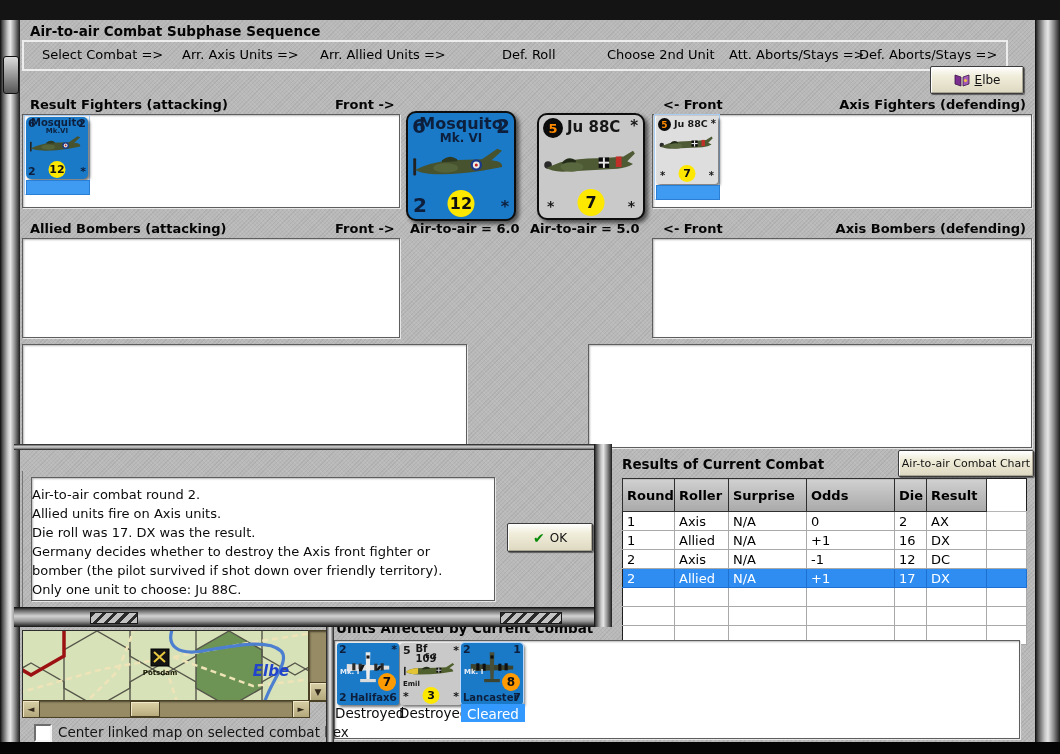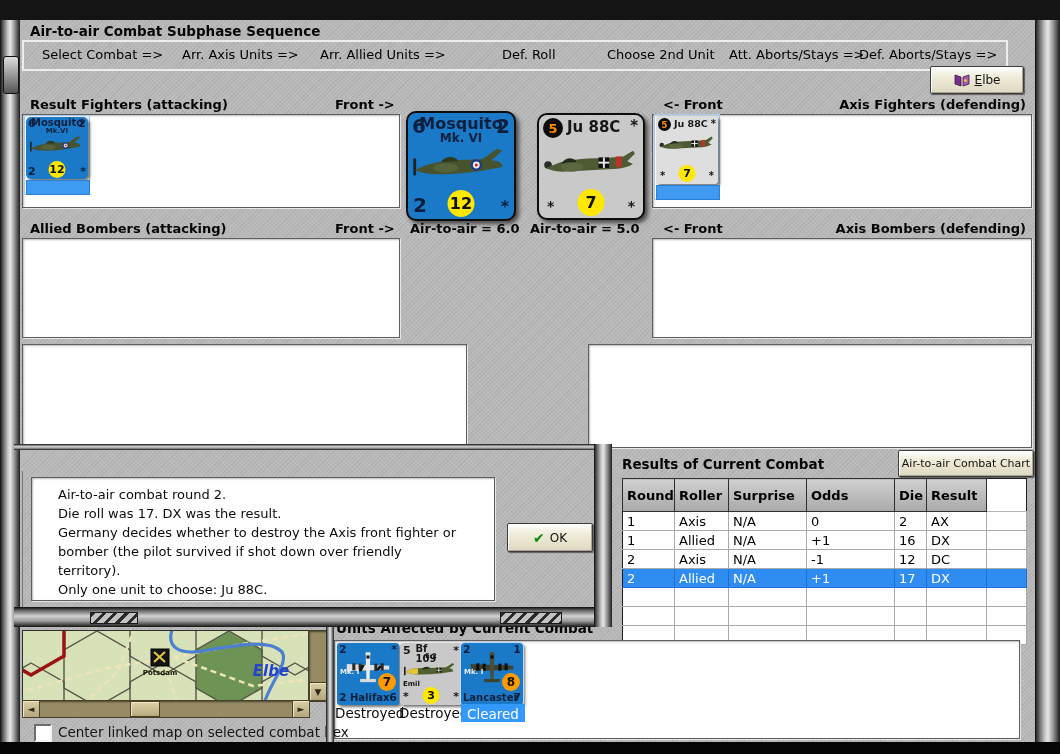--- a/index.html
+++ b/index.html
@@ -389,22 +389,23 @@
     <span>►</span>
   </div>
 
   <div class="ab metal-v" style="left:326px;top:616px;width:8px;height:128px;z-index:3"></div>
 
   <div class="ab checkbox" style="left:34px;top:724px;width:14px;height:14px;z-index:2"></div>
   <span class="ab" style="left:58px;top:724px;font-size:13.5px;color:#141414;z-index:2">Center linked map on selected combat hex</span>
 
   <div class="ab metal-h" style="left:14px;top:444px;width:580px;height:6px;z-index:6"></div>
   <div class="ab speckle" style="left:22px;top:471px;width:572px;height:136px;z-index:6;border-left:1px solid #777">
-    <div class="ab wbox" style="left:8px;top:6px;width:464px;height:124px;padding:7px 26px;box-sizing:border-box;font-size:13px;line-height:19px;color:#0b0b0b">
+    <div class="ab wbox" style="left:8px;top:6px;width:464px;height:124px;padding:7px 0;box-sizing:border-box;font-size:13px;line-height:19px;color:#0b0b0b">
       <div>Air-to-air combat round 2.</div>
+      <div>Allied units fire on Axis units.</div>
       <div>Die roll was 17.  DX was the result.</div>
       <div>Germany decides whether to destroy the Axis front fighter or</div>
       <div>bomber (the pilot survived if shot down over friendly territory).</div>
       <div>Only one unit to choose: Ju 88C.</div>
     </div>
     <div class="ab btn3d" style="left:484px;top:52px;width:84px;height:27px">
       <span style="color:#0a8a0a;font-weight:bold;font-size:14px">✔</span>
       <span>OK</span>
     </div>
   </div>

